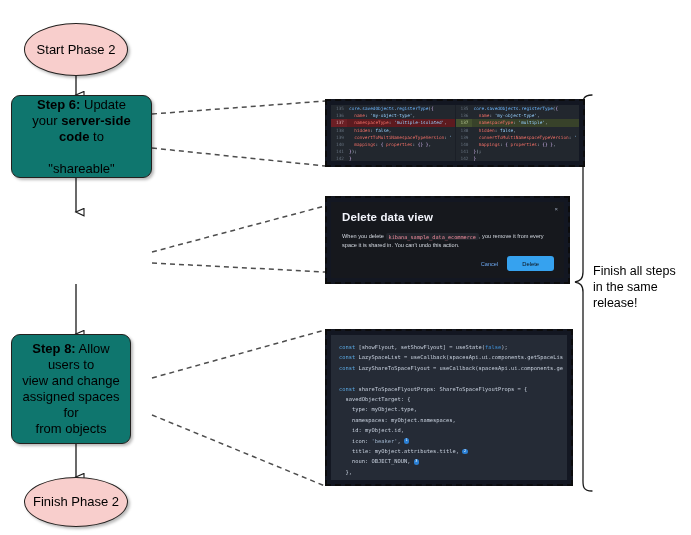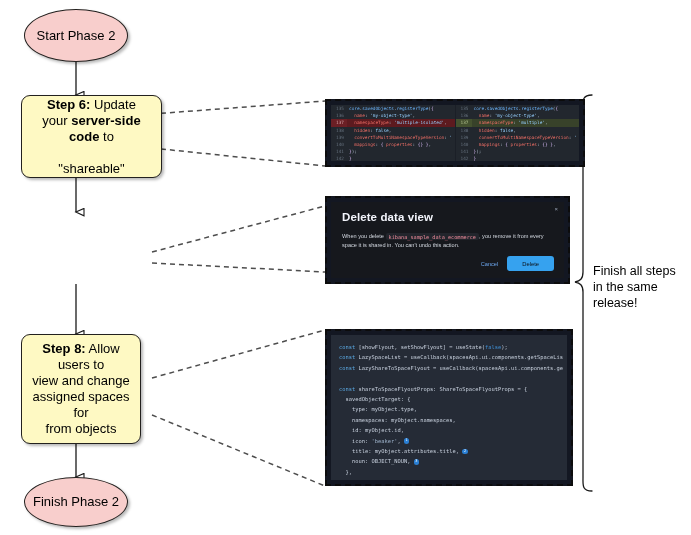--- a/index.html
+++ b/index.html
@@ -42,24 +42,23 @@
   }
   .terminator {
     border: 1.4px solid #23211f;
     border-radius: 50%;
     background: #f8cecc;
     box-shadow: 2px 2px 3px rgba(0,0,0,0.28);
   }
   .process {
     border: 1.4px solid #23211f;
     border-radius: 9px;
-    background: #fef9c3;
+    background: #0f766e;
     box-shadow: 2px 2px 3px rgba(0,0,0,0.28);
     padding: 4px 6px;
-    margin-left: 10px;
   }
   .node b { font-weight: bold; }
 
   
   .panel {
     position: absolute;
     box-sizing: border-box;
     border: 2.4px dashed #0c0c0c;
     background: #131722;
     overflow: hidden;
@@ -251,21 +250,21 @@
 
     <path d="M592,95
              C582,95 583,101 583,108
              L583,272
              C583,279 580,281 575,282
              C580,283 583,285 583,292
              L583,478
              C583,485 582,491 592,491" fill="none" stroke="#1a1a1a" stroke-width="1.3" stroke-linecap="round"></path>
   </svg>
 
-  <div class="node terminator" style="left:24px; top:9px; width:104px; height:53px;">
+  <div class="node terminator" style="left:24px; top:23px; width:104px; height:53px;">
     <span>Start Phase 2</span>
   </div>
 
   <div class="node process" style="left:11px; top:95px; width:141px; height:83px;">
     <span>
       <b>Step 6:</b><span> Update</span><br>
       <span>your </span><b>server-side code</b><span> to</span><br>
       <br>
       <span>"shareable"</span>
     </span>

